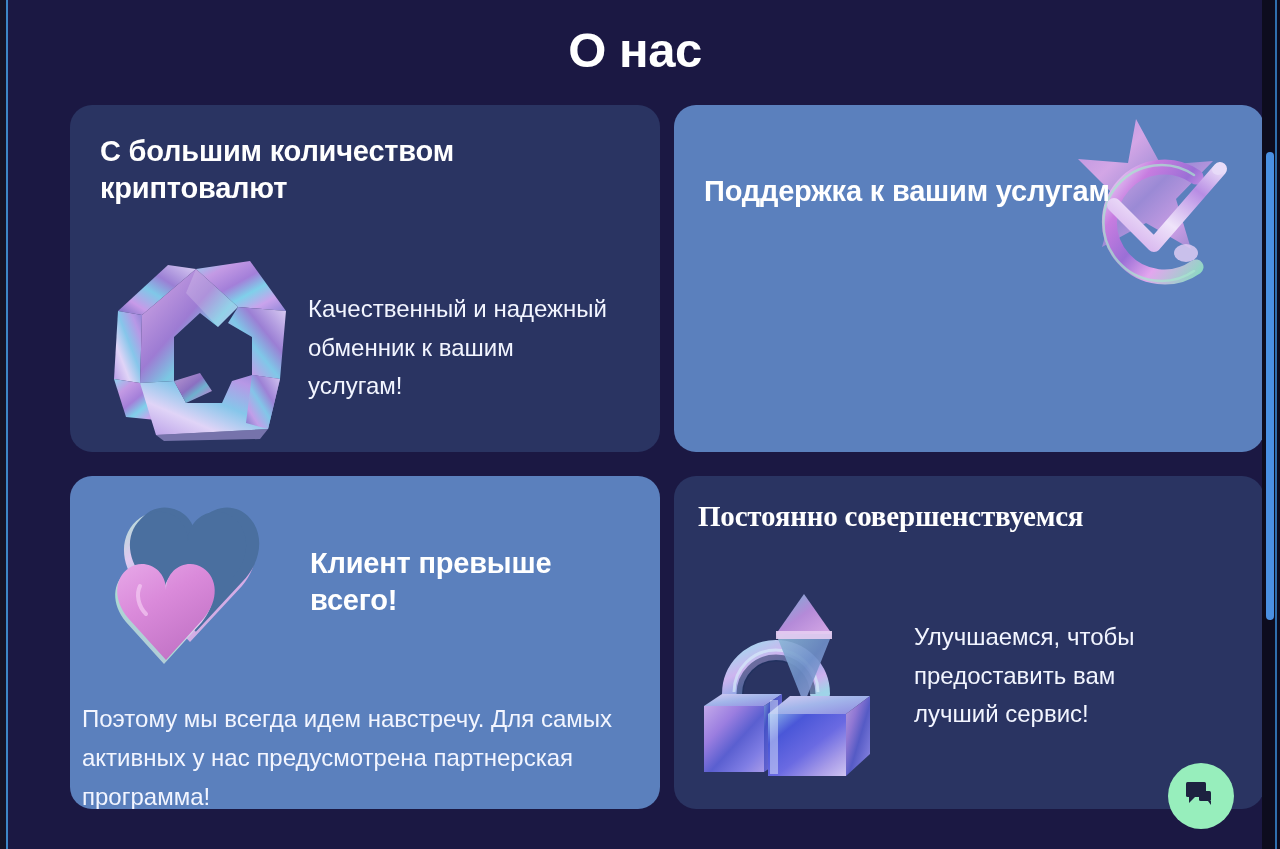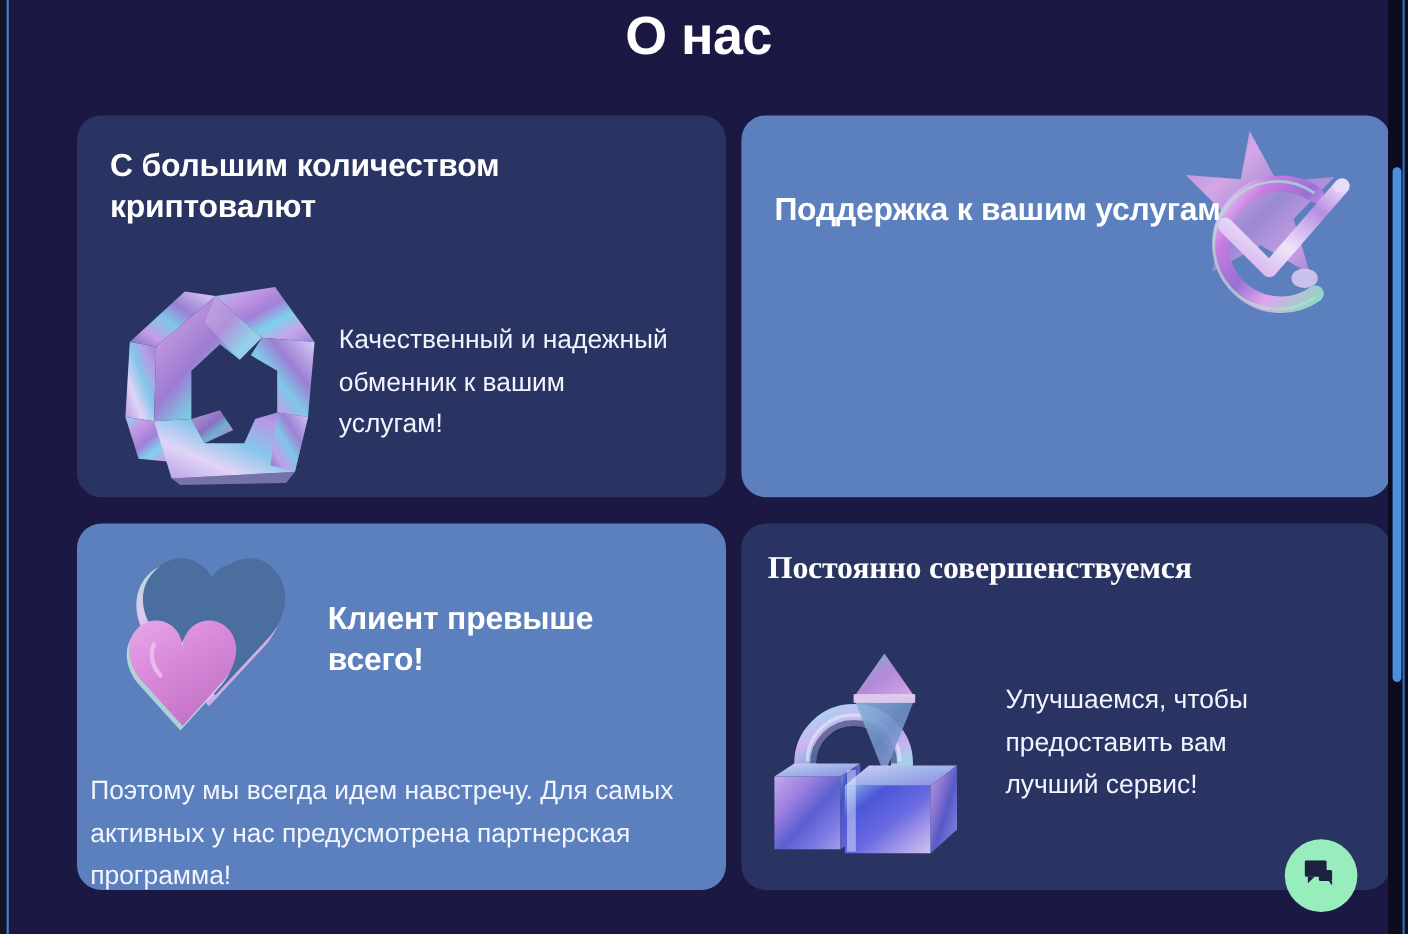--- a/index.html
+++ b/index.html
@@ -67,21 +67,21 @@
   }
 
   .page-title {
     width: 100%;
     text-align: center;
     color: #ffffff;
     font-size: 49px;
     font-weight: 700;
     letter-spacing: -0.5px;
     line-height: 1;
-    padding-top: 9px;
+    padding-top: 26px;
   }
 
   .cards-grid {
     position: absolute;
     left: 30px;
     top: 105px;
     width: 1194px;
     display: grid;
     grid-template-columns: 590px 590px;
     grid-template-rows: 347px 333px;
@@ -141,21 +141,21 @@
     height: 190px;
     z-index: 1;
   }
   .c2-title { position: absolute; left: 30px; top: 68px; text-align: center; }
   .c2-body  { position: absolute; left: 30px; right: 40px; top: 207px; }
 
   
   .c3-row {
     position: absolute;
     left: 18px; right: 32px; top: 6px;
-    display: flex; align-items: center; 
+    display: flex; align-items: center; gap: 12px;
   }
   .c3-icon { width: 210px; height: 200px; flex: 0 0 210px; }
   .c3-title { width: 300px; }
   .c3-body { position: absolute; left: 12px; right: 30px; top: 208px; margin-top: 16px; }
 
   
   .c4-title { position: absolute; left: 24px; top: 22px; font-family: Liberation Serif, serif; }
   .c4-row {
     position: absolute;
     left: 20px; right: 24px; top: 100px;

